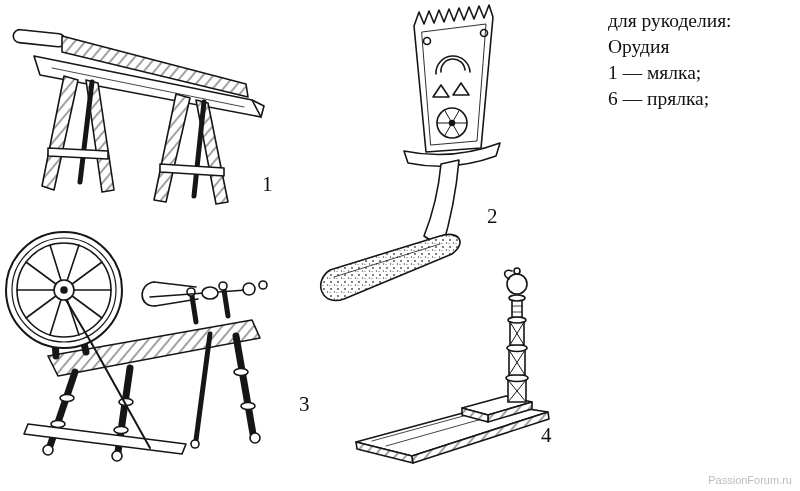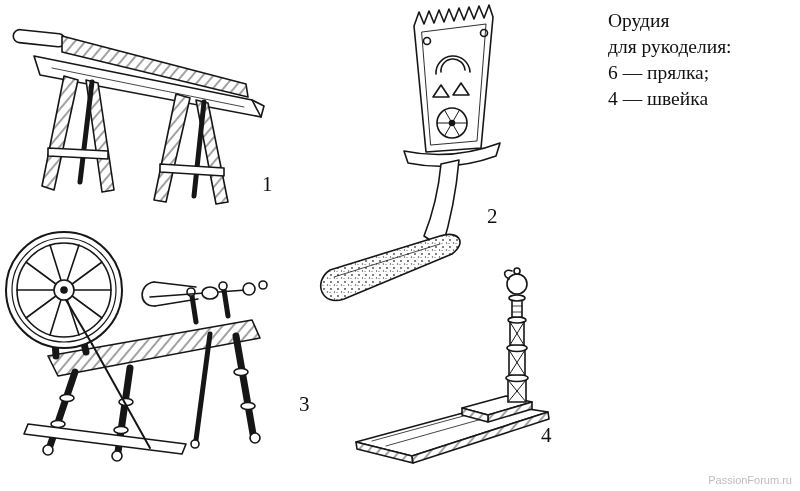--- a/index.html
+++ b/index.html
@@ -215,21 +215,21 @@
       <circle cx="517" cy="271" r="3"></circle>
     </g>
   </svg>
 
   <div class="fig-label n1">1</div>
   <div class="fig-label n2">2</div>
   <div class="fig-label n3">3</div>
   <div class="fig-label n4">4</div>
 
   <div class="legend">
+    <div class="legend-line">для рукоделия:</div>
     <div class="legend-line">Орудия</div>
-    <div class="legend-line">для рукоделия:</div>
+    <div class="legend-line">1 — мялка;</div>
     <div class="legend-line">6 — прялка;</div>
-    <div class="legend-line">4 — швейка</div>
   </div>
 
   <div class="watermark">PassionForum.ru</div>
 
 </div>
 
 </body></html>

